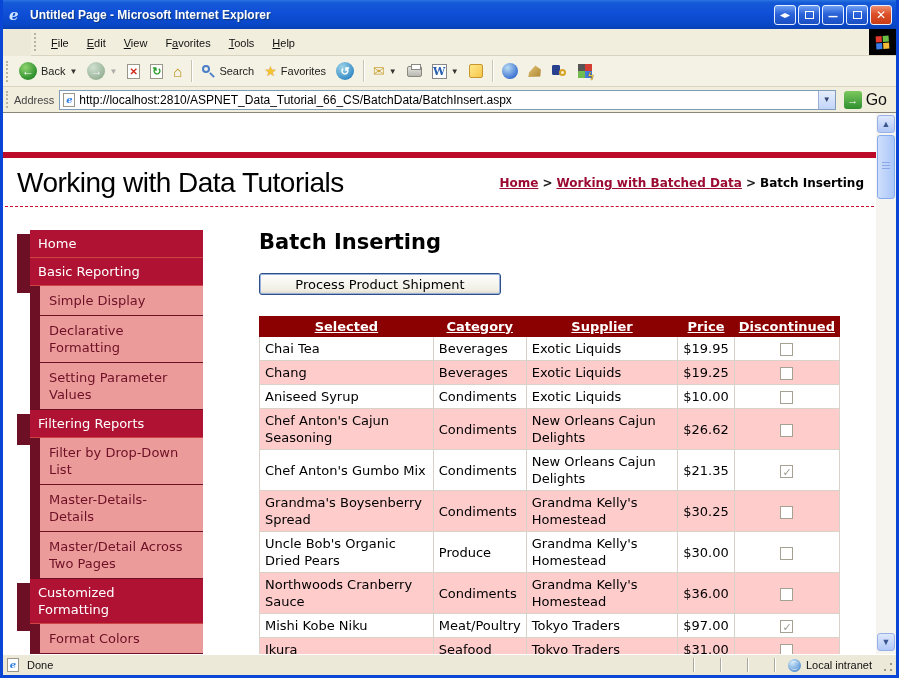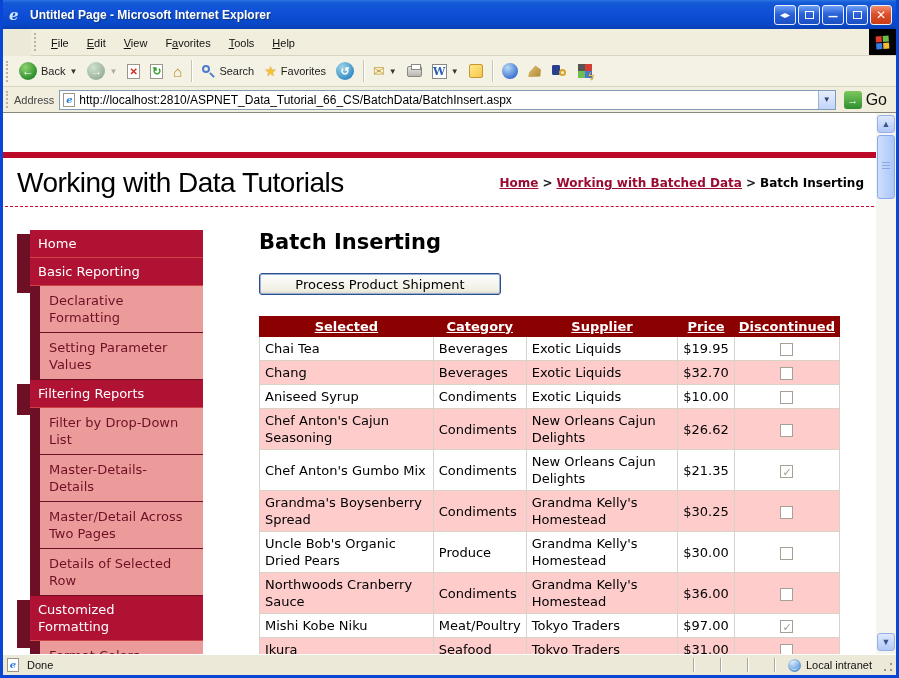--- a/index.html
+++ b/index.html
@@ -264,27 +264,27 @@
       <div class="red-strip"></div>
       <div class="page-header">
         <span class="site-title">Working with Data Tutorials</span>
         <span class="breadcrumb" id="breadcrumb"><a href="#">Home</a><span class="bc-sep">&gt;</span><a href="#">Working with Batched Data</a><span class="bc-sep">&gt;</span><span>Batch Inserting</span></span>
       </div>
       <div class="dashed-divider"></div>
       <div class="page-body">
         <div class="sidebar" id="sidebar">
             <div class="nav-item lvl1">Home</div>
             <div class="nav-item lvl1">Basic Reporting</div>
+            <div class="nav-item lvl2">Simple Display</div>
             <div class="nav-item lvl2">Declarative Formatting</div>
             <div class="nav-item lvl2">Setting Parameter Values</div>
             <div class="nav-item lvl1">Filtering Reports</div>
             <div class="nav-item lvl2">Filter by Drop-Down List</div>
             <div class="nav-item lvl2">Master-Details-Details</div>
             <div class="nav-item lvl2">Master/Detail Across Two Pages</div>
-            <div class="nav-item lvl2">Details of Selected Row</div>
             <div class="nav-item lvl1">Customized Formatting</div>
             <div class="nav-item lvl2">Format Colors</div>
           </div>
         <div class="main-col">
           <div class="main-heading">Batch Inserting</div>
           <button class="process-btn">Process Product Shipment</button>
           <table class="grid" id="grid">
               <colgroup>
                 <col style="width: 178px;">
                 <col style="width: 91px;">
@@ -306,21 +306,21 @@
                   <td>Chai Tea</td>
                   <td>Beverages</td>
                   <td>Exotic Liquids</td>
                   <td class="price">$19.95</td>
                   <td class="disc"><span class="cb"></span></td>
                 </tr>
                 <tr class="alt">
                   <td>Chang</td>
                   <td>Beverages</td>
                   <td>Exotic Liquids</td>
-                  <td class="price">$32.70</td>
+                  <td class="price">$19.25</td>
                   <td class="disc"><span class="cb"></span></td>
                 </tr>
                 <tr class="">
                   <td>Aniseed Syrup</td>
                   <td>Condiments</td>
                   <td>Exotic Liquids</td>
                   <td class="price">$10.00</td>
                   <td class="disc"><span class="cb"></span></td>
                 </tr>
                 <tr class="alt">

